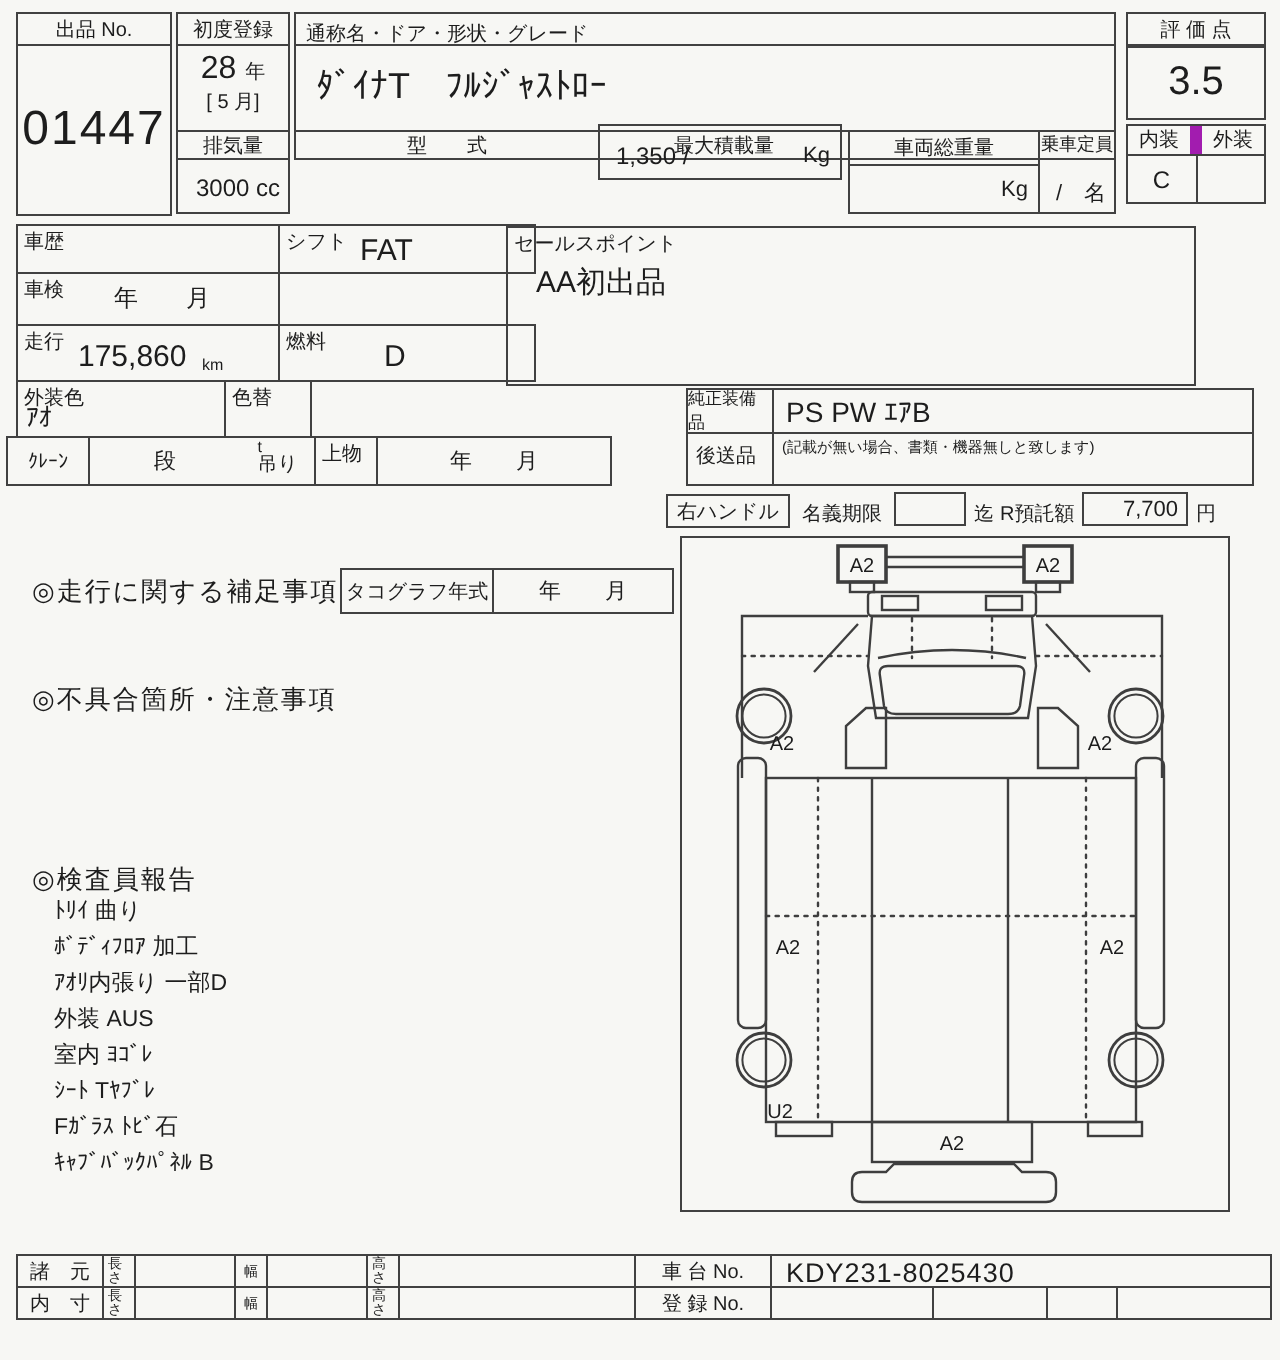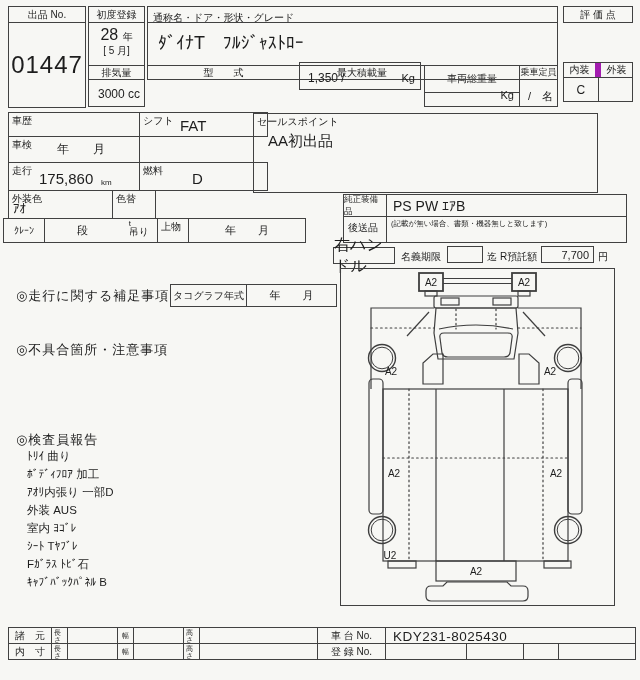--- a/index.html
+++ b/index.html
@@ -53,36 +53,39 @@
     </div>
 
   <div class="box ctr" style="left:299px;top:65px;width:126px;height:15px">
       <span class="hdr">最大積載量</span>
     </div>
   <div class="box" style="left:299px;top:62px;width:122px;height:28px">
     <span class="abs" style="left:8px;top:8px;font-size:12px">1,350 /</span>
     <span class="abs" style="right:5px;top:9px;font-size:11px">Kg</span>
   </div>
 
-  <div class="box ctr" style="left:424px;top:65px;width:96px;height:28px">
+  <div class="box ctr" style="left:424px;top:65px;width:96px;height:18px">
       <span class="hdr">車両総重量</span>
     </div>
   <div class="box" style="left:424px;top:79px;width:96px;height:28px">
       <span class="abs" style="right:5px;top:9px;font-size:11px">Kg</span>
     </div>
 
   <div class="box ctr" style="left:519px;top:65px;width:39px;height:15px">
       <span style="font-size:9px">乗車定員</span>
     </div>
   <div class="box" style="left:519px;top:79px;width:39px;height:28px">
       <span class="abs" style="right:4px;top:9px;font-size:11px">/　名</span>
     </div>
 
   <div class="box ctr" style="left:563px;top:6px;width:70px;height:17px">
       <span class="hdr">評 価 点</span>
+    </div>
+  <div class="box ctr" style="left:563px;top:23px;width:70px;height:37px">
+      <span style="font-size:20px">3.5</span>
     </div>
   <div class="box" style="left:563px;top:62px;width:70px;height:16px;display:flex">
     <span class="ctr" style="flex:1;border-right:6px solid #a21caf;font-size:10px">内装</span>
     <span class="ctr" style="flex:1;font-size:10px">外装</span>
   </div>
   <div class="box" style="left:563px;top:77px;width:70px;height:25px;display:flex">
     <span class="ctr" style="flex:1;border-right:1px solid #414141;font-size:12px">C</span>
     <span class="ctr" style="flex:1;font-size:12px"></span>
   </div>
 
@@ -143,21 +146,21 @@
     <span class="abs" style="right:8px;bottom:3px;font-size:10px">吊り</span>
   </div>
   <div class="box" style="left:157px;top:218px;width:32px;height:25px">
       <span class="cl">上物</span>
     </div>
   <div class="box ctr" style="left:188px;top:218px;width:118px;height:25px">
       <span style="font-size:11px">年　　月</span>
     </div>
 
   <div class="box ctr" style="left:333px;top:247px;width:62px;height:17px">
-      <span style="font-size:16px">右ハンドル</span>
+      <span style="font-size:10px">右ハンドル</span>
     </div>
   <span class="abs" style="left:401px;top:250px;font-size:10px">名義期限</span>
   <div class="box" style="left:447px;top:246px;width:36px;height:17px"></div>
   <span class="abs" style="left:487px;top:250px;font-size:10px">迄</span>
   <span class="abs" style="left:500px;top:250px;font-size:10px">R預託額</span>
   <div class="box" style="left:541px;top:246px;width:53px;height:17px">
       <span class="abs" style="right:4px;top:2px;font-size:11px">7,700</span>
     </div>
   <span class="abs" style="left:598px;top:250px;font-size:10px">円</span>
 

